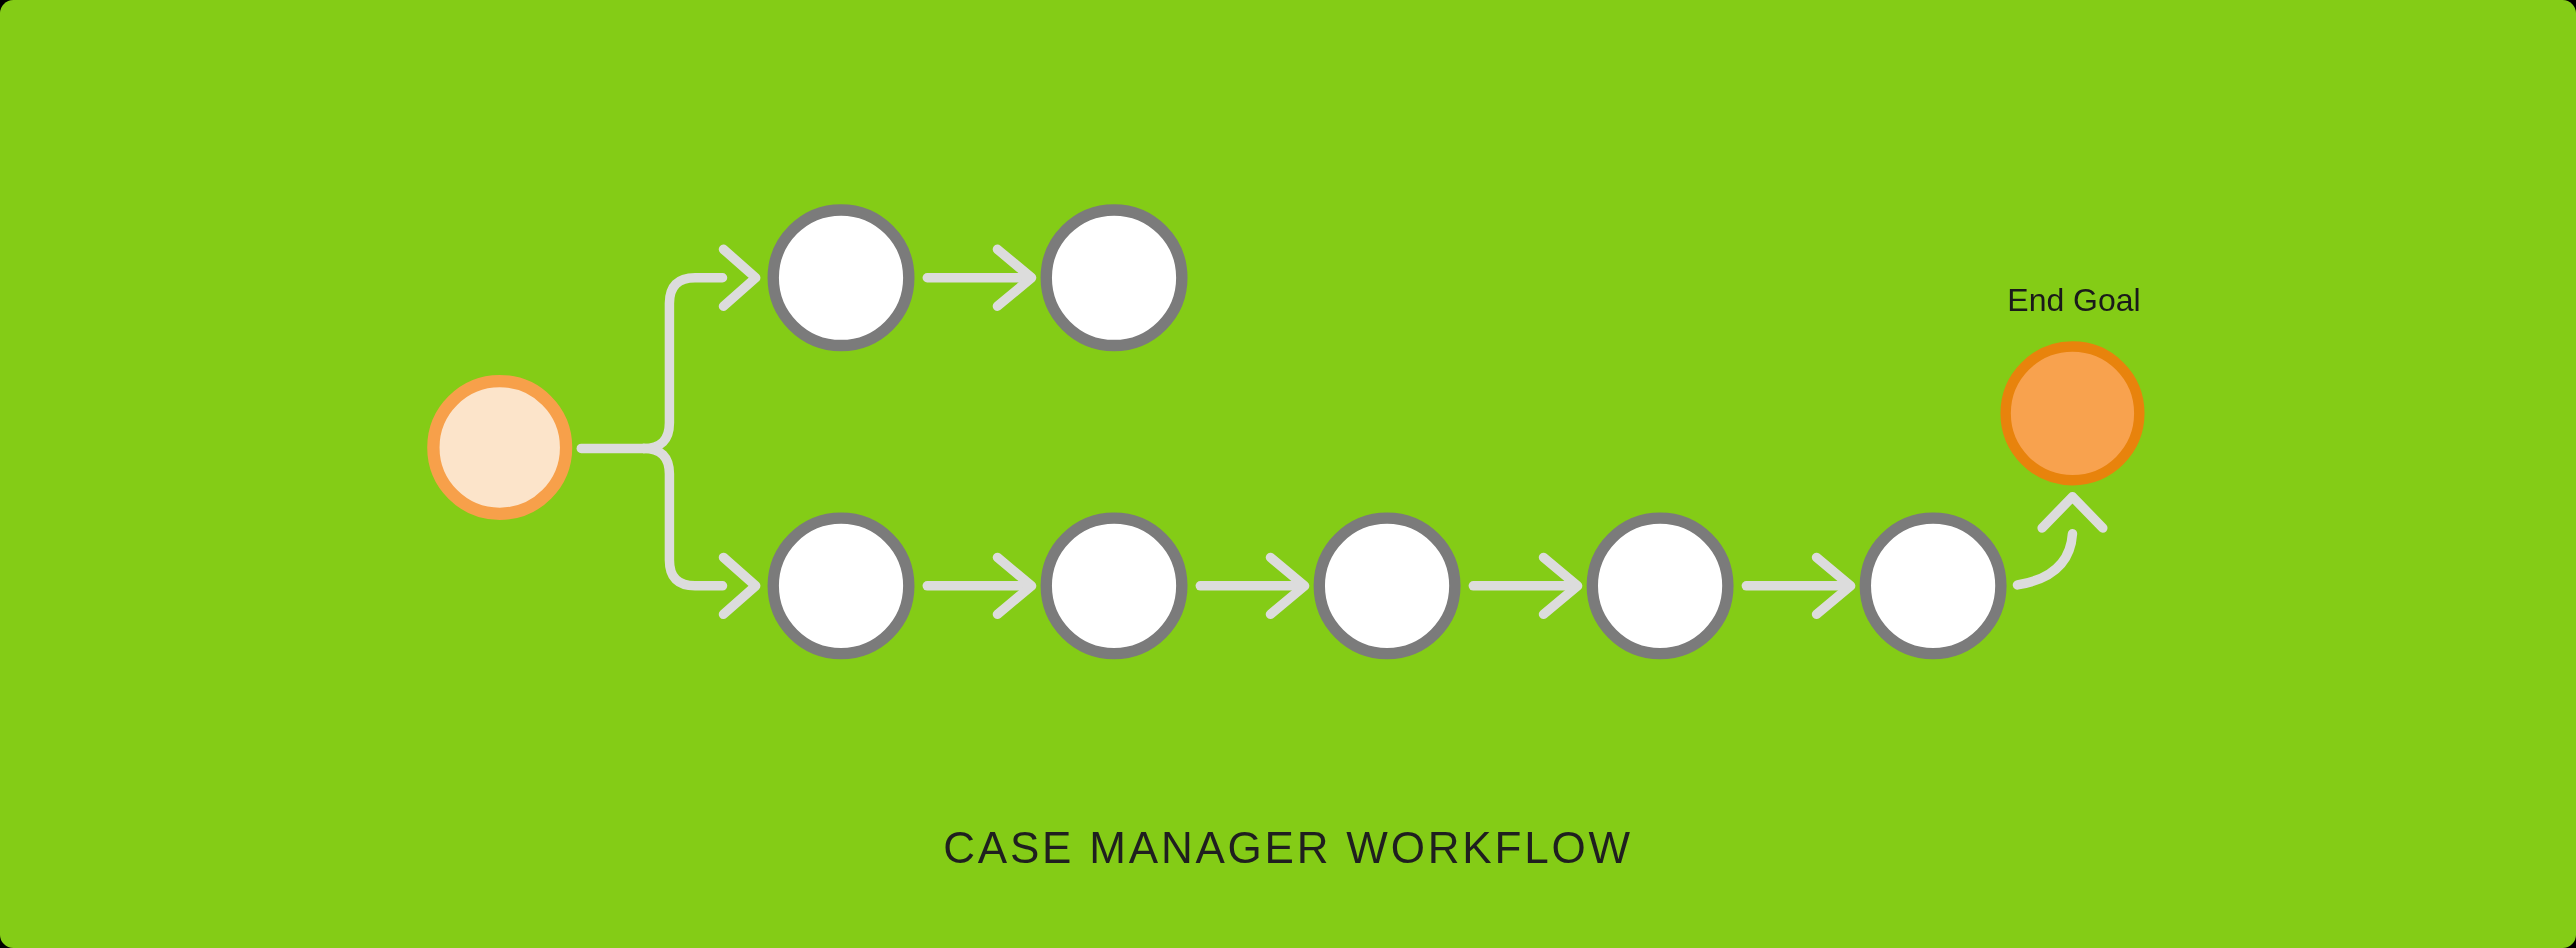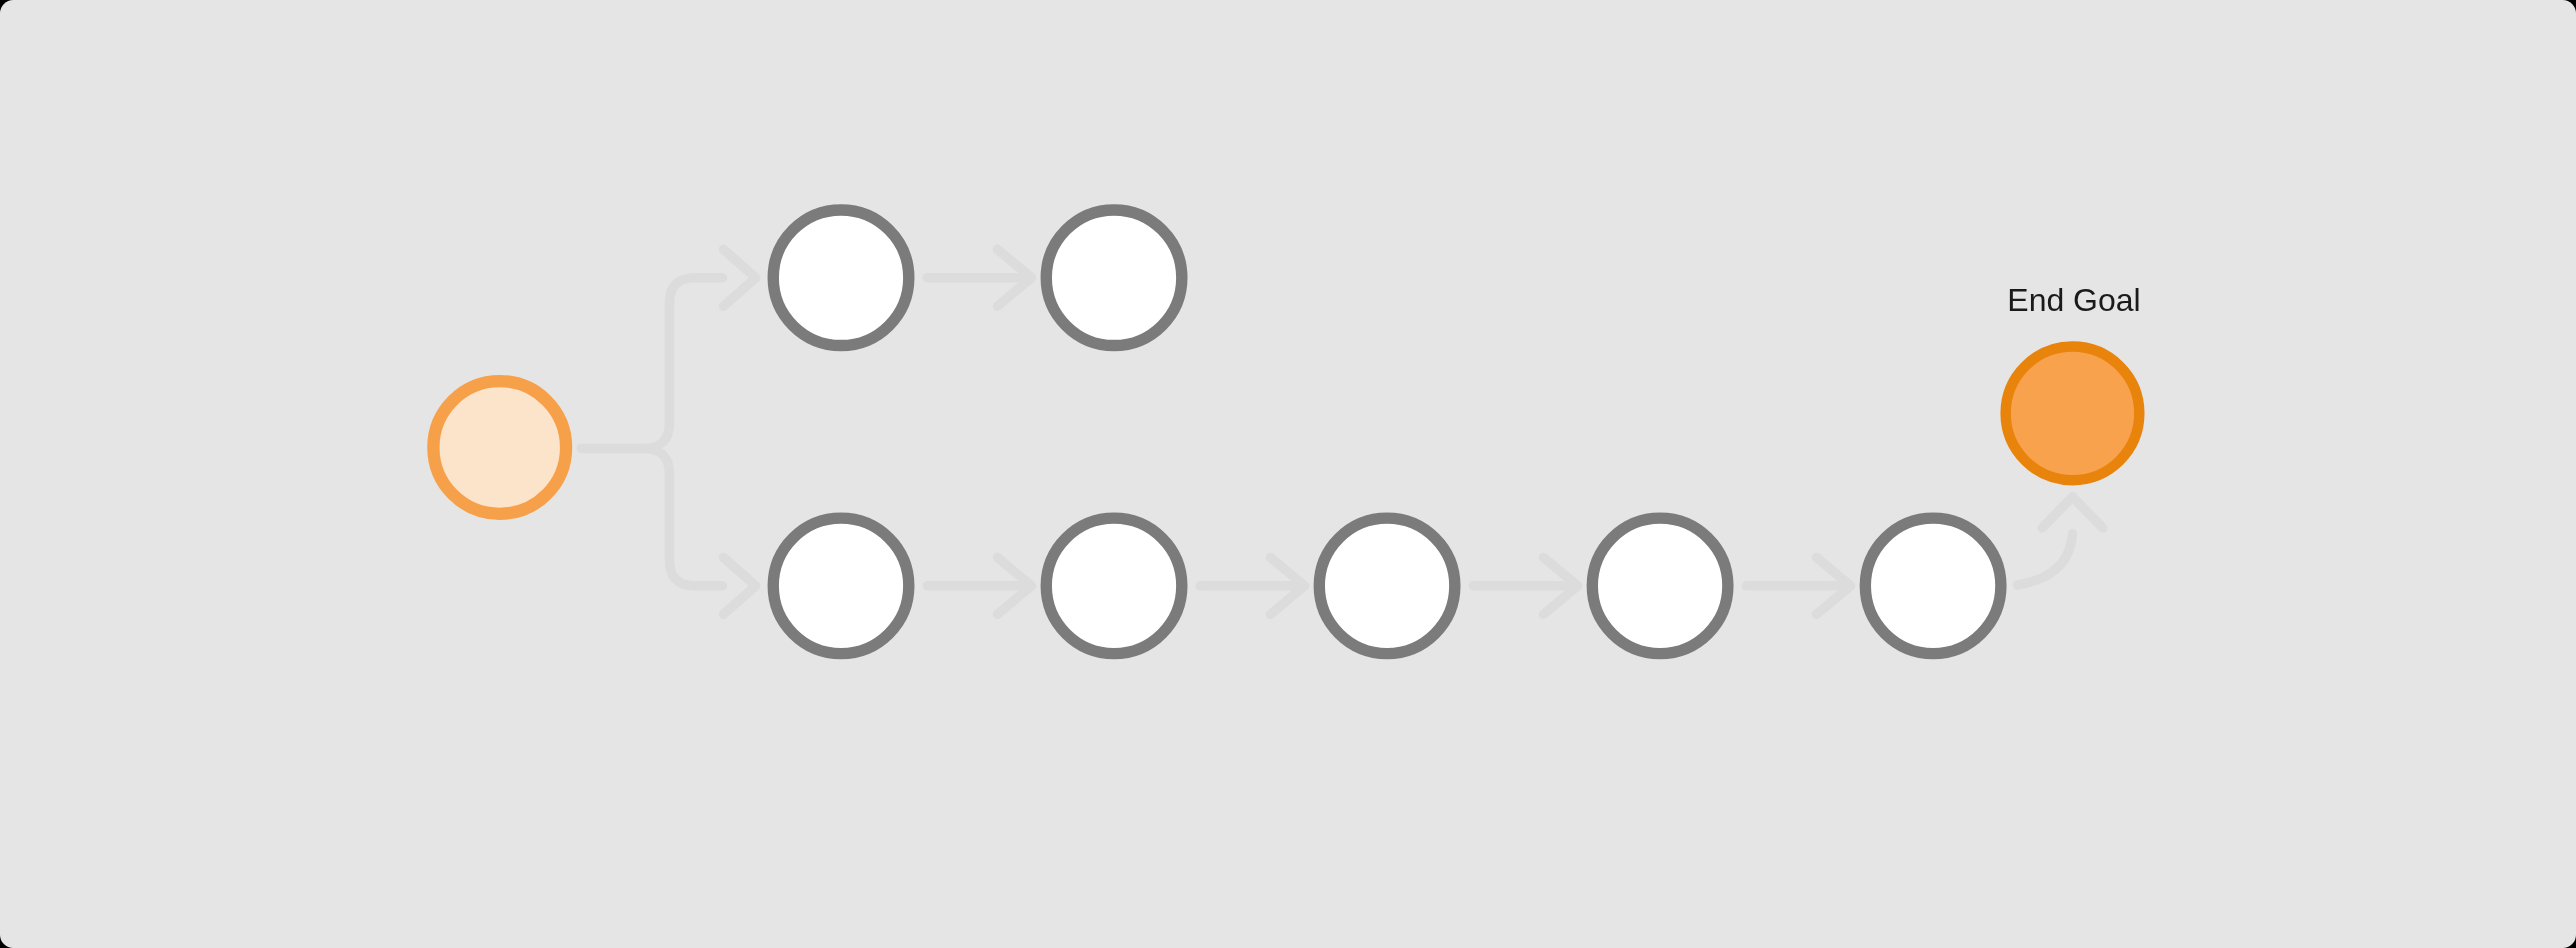--- a/index.html
+++ b/index.html
@@ -5,21 +5,21 @@
   html, body {
     margin: 0;
     padding: 0;
     background: #000000;
     font-family: "Liberation Sans", sans-serif;
   }
   .canvas {
     position: relative;
     width: 2576px;
     height: 948px;
-    background: #e5e5e5;
+    background: #84cc16;
     border-radius: 13.3px;
     overflow: hidden;
   }
   .diagram-svg {
     position: absolute;
     left: 0;
     top: 0;
     width: 2576px;
     height: 948px;
     display: block;
@@ -120,14 +120,15 @@
       <circle class="step-node" cx="2039" cy="618" r="71.5"></circle>
     </g>
 
     <circle class="start-node" cx="527" cy="472" r="70"></circle>
 
     <circle class="end-node" cx="2186" cy="436" r="70.5"></circle>
   </svg>
 
   <div class="end-goal-label">End Goal</div>
 
+  <div class="diagram-title">CASE MANAGER WORKFLOW</div>
 </div>
 
 
 </body></html>

